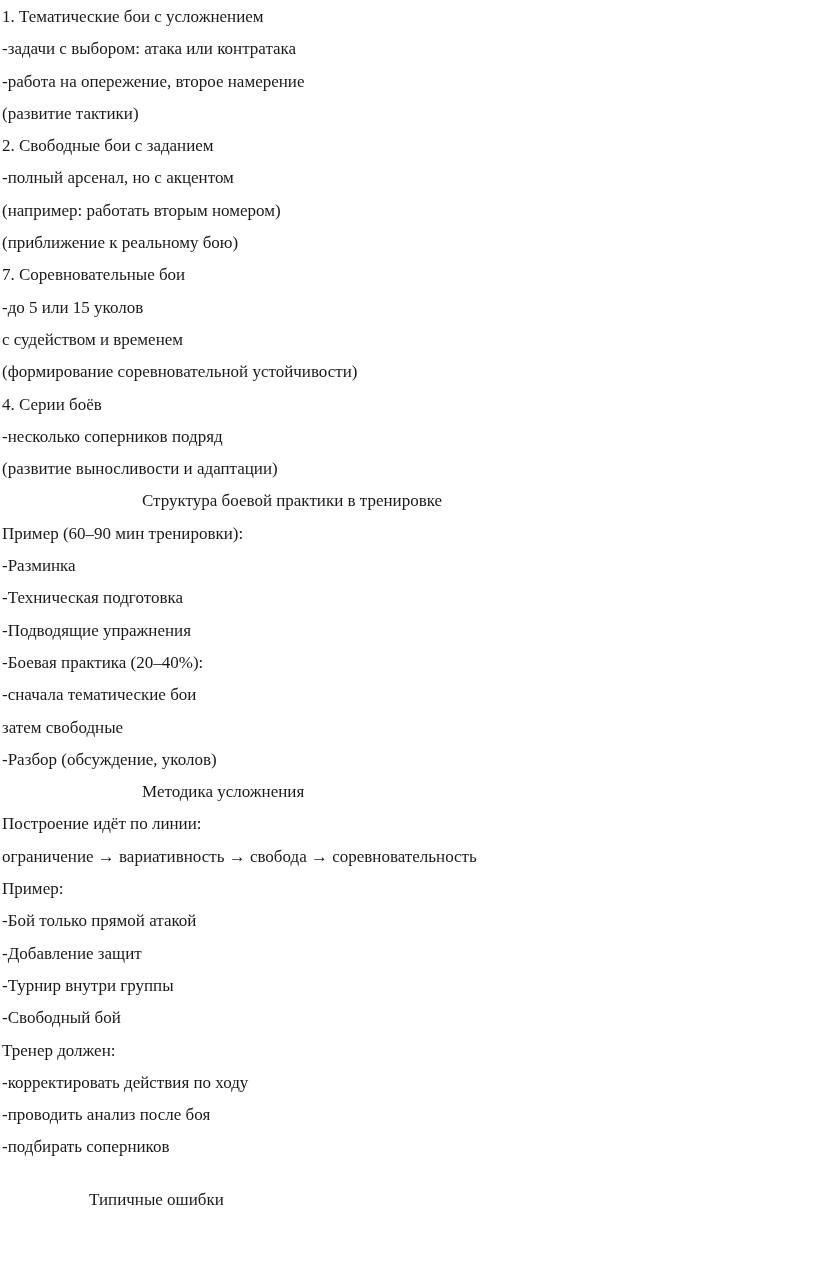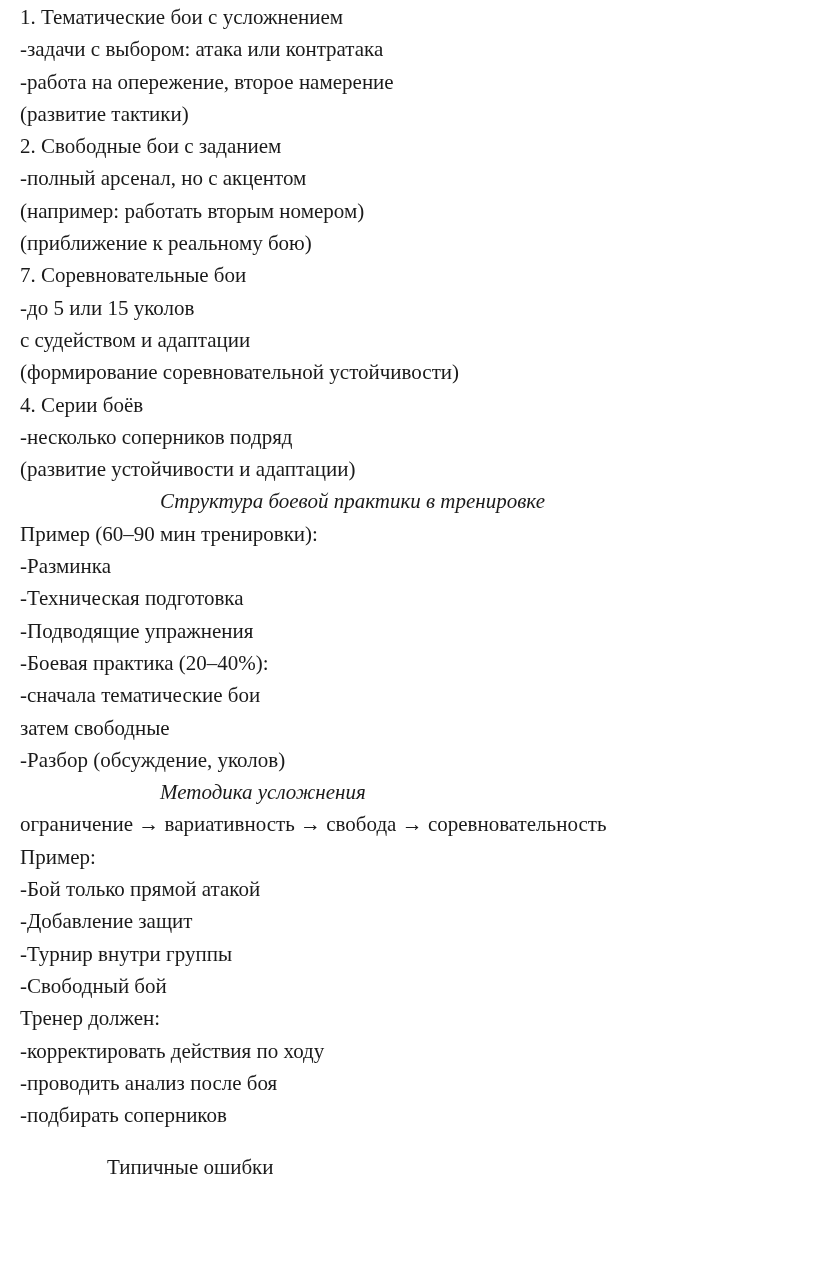--- a/index.html
+++ b/index.html
@@ -8,33 +8,32 @@
     background: #ffffff;
   }
   .page {
     position: relative;
     width: 816px;
     height: 1262px;
     background: #ffffff;
     overflow: hidden;
   }
   .doc {
-    padding: 1px 0 0 20px;
+    padding: 1px 0 0 2px;
     font-family: "Liberation Serif", "DejaVu Serif", serif;
-    font-size: 21px;
+    font-size: 17px;
     line-height: 32.3px;
     color: #1a1a1a;
   }
   .line {
     white-space: pre;
     height: 32.3px;
   }
   .line.heading {
     padding-left: 140px;
-    font-style: italic;
   }
   .line.heading-sm {
     padding-left: 87px;
     margin-top: 20px;
   }
 </style>
 </head>
 <body>
 
 <div class="page" style="background: rgb(255, 255, 255);">
@@ -42,35 +41,36 @@
       <div class="line">1. Тематические бои с усложнением</div>
       <div class="line">-задачи с выбором: атака или контратака</div>
       <div class="line">-работа на опережение, второе намерение</div>
       <div class="line">(развитие тактики)</div>
       <div class="line">2. Свободные бои с заданием</div>
       <div class="line">-полный арсенал, но с акцентом</div>
       <div class="line">(например: работать вторым номером)</div>
       <div class="line">(приближение к реальному бою)</div>
       <div class="line">7. Соревновательные бои</div>
       <div class="line">-до 5 или 15 уколов</div>
-      <div class="line">с судейством и адаптации</div>
+      <div class="line">с судейством и временем</div>
       <div class="line">(формирование соревновательной устойчивости)</div>
       <div class="line">4. Серии боёв</div>
       <div class="line">-несколько соперников подряд</div>
-      <div class="line">(развитие устойчивости и адаптации)</div>
+      <div class="line">(развитие выносливости и адаптации)</div>
       <div class="line heading">Структура боевой практики в тренировке</div>
       <div class="line">Пример (60–90 мин тренировки):</div>
       <div class="line">-Разминка</div>
       <div class="line">-Техническая подготовка</div>
       <div class="line">-Подводящие упражнения</div>
       <div class="line">-Боевая практика (20–40%):</div>
       <div class="line">-сначала тематические бои</div>
       <div class="line">затем свободные</div>
       <div class="line">-Разбор (обсуждение, уколов)</div>
       <div class="line heading">Методика усложнения</div>
+      <div class="line">Построение идёт по линии:</div>
       <div class="line">ограничение → вариативность → свобода → соревновательность</div>
       <div class="line">Пример:</div>
       <div class="line">-Бой только прямой атакой</div>
       <div class="line">-Добавление защит</div>
       <div class="line">-Турнир внутри группы</div>
       <div class="line">-Свободный бой</div>
       <div class="line">Тренер должен:</div>
       <div class="line">-корректировать действия по ходу</div>
       <div class="line">-проводить анализ после боя</div>
       <div class="line">-подбирать соперников</div>

